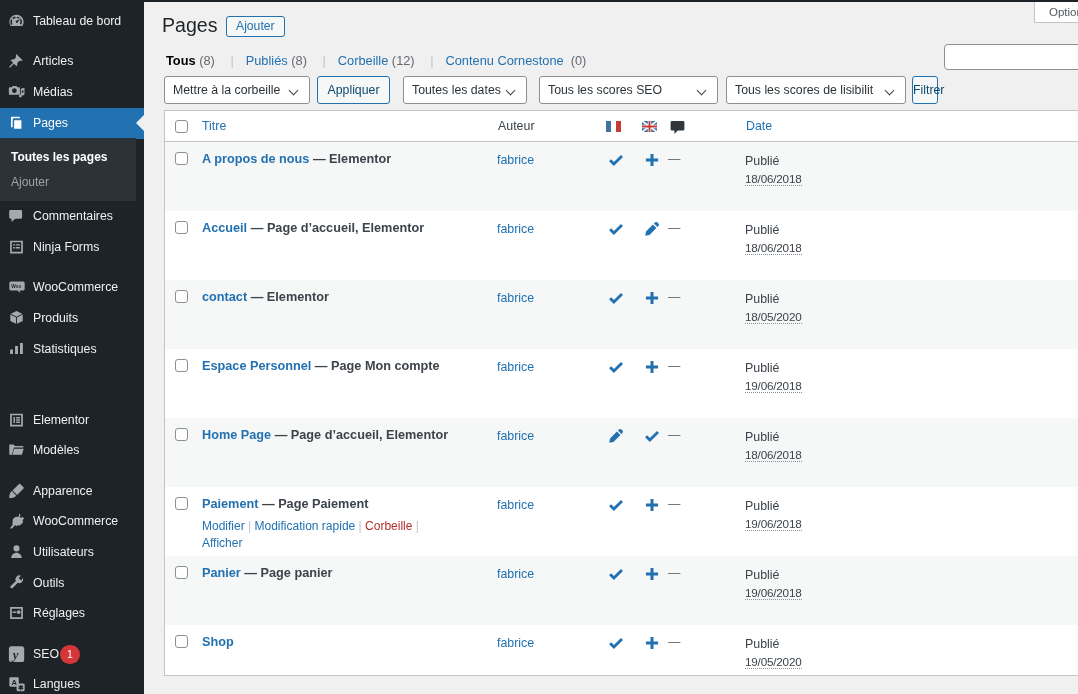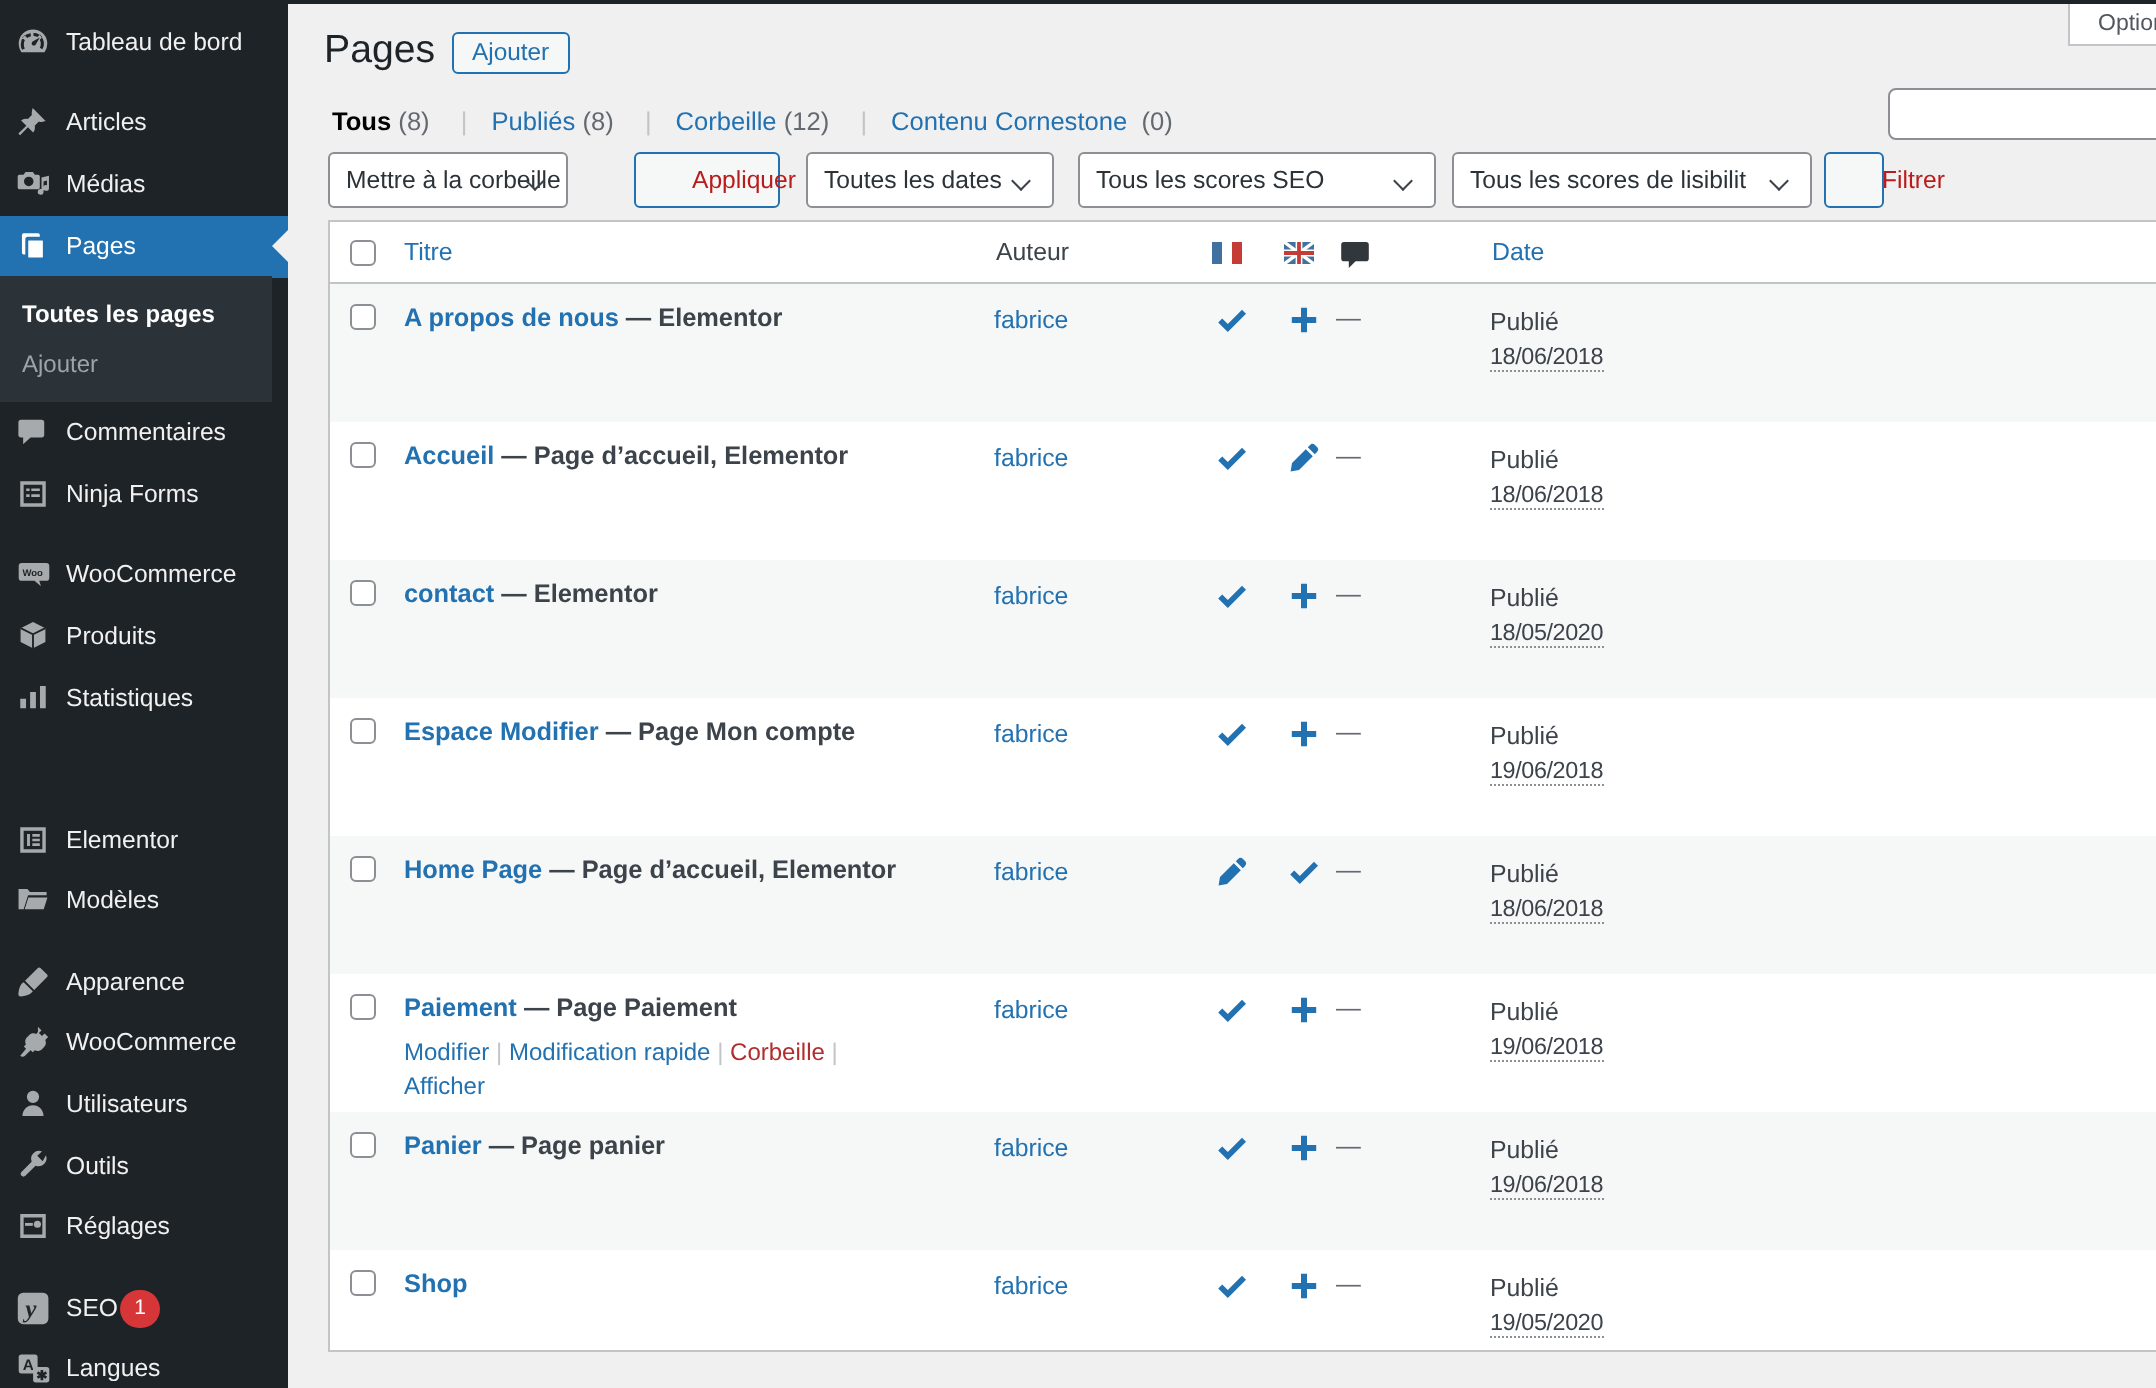--- a/index.html
+++ b/index.html
@@ -24,21 +24,21 @@
 h1 { position:absolute; left:162px; top:14px; font-size:19.6px; font-weight:400; color:#1d2327; }
 #addbtn { position:absolute; left:226px; top:16px; height:21px; padding:0 9px; border:1px solid #2271b1; border-radius:3px; background:#f6f7f7; color:#2271b1; font-size:12.2px; font-weight:400; line-height:19px; }
 #search { position:absolute; left:944px; top:44px; width:150px; height:26px; background:#fff; border:1px solid #8c8f94; border-radius:4px; }
 #views { position:absolute; left:166px; top:53px; font-size:12.8px; color:#646970; }
 #views a { color:#2271b1; text-decoration:none; }
 #views .on { color:#000; font-weight:bold; }
 #views .sep { color:#c3c4c7; padding:0 12px; }
 
 .sel { position:absolute; top:76px; height:28px; background:#fff; border:1px solid #8c8f94; border-radius:3px; font-size:12.3px; color:#2c3338; line-height:26px; padding-left:8px; white-space:nowrap; overflow:hidden; }
 .sel:after { content:""; position:absolute; right:12px; top:10px; width:6px; height:6px; border:solid #3c434a; border-width:0 1.5px 1.5px 0; transform:rotate(45deg); }
-.btn2 { position:absolute; top:76px; height:28px; border:1px solid #2271b1; border-radius:3px; background:#f6f7f7; color:#b91c1c; font-size:12.3px; font-weight:400; text-align:center; line-height:26px;padding-left:28px; }
+.btn2 { position:absolute; top:76px; height:28px; border:1px solid #2271b1; border-radius:3px; background:#f6f7f7; color:#0c4a6e; font-size:12.3px; font-weight:400; text-align:center; line-height:26px; }
 
 #tbl { position:absolute; left:164px; top:110px; width:930px; height:566px; background:#fff; border:1px solid #c3c4c7; }
 #thead { position:absolute; left:0; top:0; width:928px; height:31px; border-bottom:1px solid #c3c4c7; background:#fff; }
 .row { position:absolute; left:0; width:928px; height:69px; }
 .alt { background:#f6f7f7; }
 .cb { position:absolute; left:10px; width:13px; height:13px; border:1px solid #8c8f94; border-radius:3px; background:#fff; }
 .ttl { position:absolute; left:37px; top:10px; font-size:12.7px; font-weight:bold; color:#3c434a; white-space:nowrap; }
 .ttl a { color:#2271b1; text-decoration:none; }
 .auth { position:absolute; left:332px; top:11px; font-size:12.4px; color:#2271b1; }
 .pub { position:absolute; left:580px; top:11px; font-size:12.4px; color:#3c434a; line-height:17px; }
@@ -53,21 +53,21 @@
 .ract a.del { color:#b32d2e; }
 </style>
 </head>
 <body>
 <div id="topbar"></div>
 <div id="opttab">Options</div>
 <h1>Pages</h1>
 <a id="addbtn">Ajouter</a>
 <div id="views"><span class="on">Tous</span>&nbsp;(8) <span class="sep">|</span><a>Publiés</a>&nbsp;(8) <span class="sep">|</span><a>Corbeille</a>&nbsp;(12) <span class="sep">|</span><a>Contenu Cornestone</a>&nbsp; (0)</div>
 <div id="search"></div>
-<div class="sel" style="left:164px;width:120px;">Mettre à la corbeille</div>
+<div class="sel" style="left:164px;width:146px;">Mettre à la corbeille</div>
 <div class="btn2" style="left:317px;width:73px;">Appliquer</div>
 <div class="sel" style="left:403px;width:124px;">Toutes les dates</div>
 <div class="sel" style="left:539px;width:179px;">Tous les scores SEO</div>
 <div class="sel" style="left:726px;width:180px;">Tous les scores de lisibilit</div>
 <div class="btn2" style="left:912px;width:26px;">Filtrer</div>
 <svg width="0" height="0" style="position:absolute">
 <defs>
 <symbol id="chk" viewBox="0 0 16 16">
         <path fill="#2271b1" d="M5.9 14L1.1 9.2l2-2L5.9 10 13 2.9l2 2z"></path>
       </symbol>
@@ -134,21 +134,21 @@
         <use href="#chk"></use>
       </svg>
     <svg class="ic2">
         <use href="#pls"></use>
       </svg>
     <div class="ndash">—</div>
     <div class="pub">Publié<br><span>18/05/2020</span></div>
   </div>
   <div class="row" style="top:238px">
     <div class="cb" style="top:10px"></div>
-    <div class="ttl"><a>Espace Modifier</a> — Page Mon compte</div>
+    <div class="ttl"><a>Espace Personnel</a> — Page Mon compte</div>
     <div class="auth">fabrice</div>
     <svg class="ic1">
         <use href="#chk"></use>
       </svg>
     <svg class="ic2">
         <use href="#pls"></use>
       </svg>
     <div class="ndash">—</div>
     <div class="pub">Publié<br><span>19/06/2018</span></div>
   </div>

